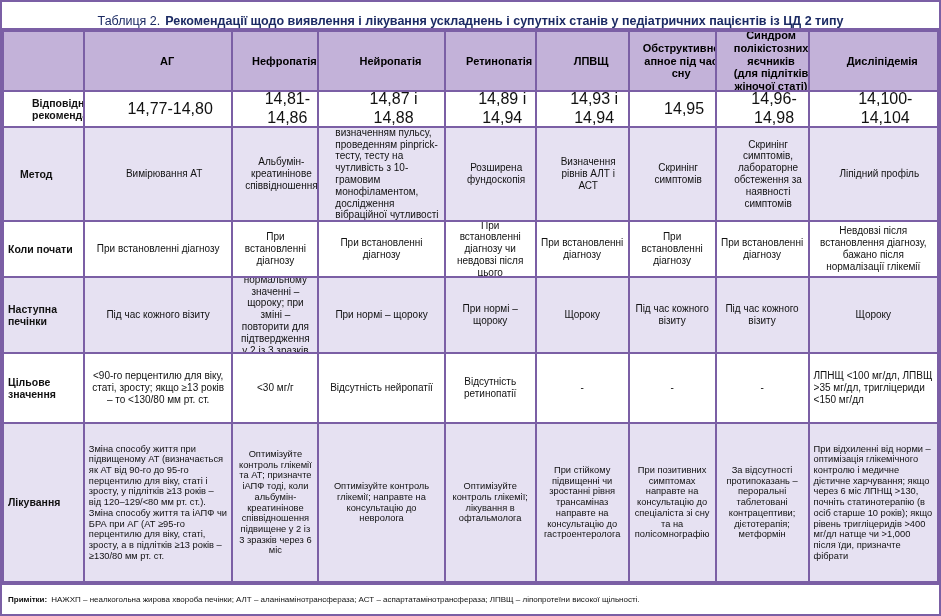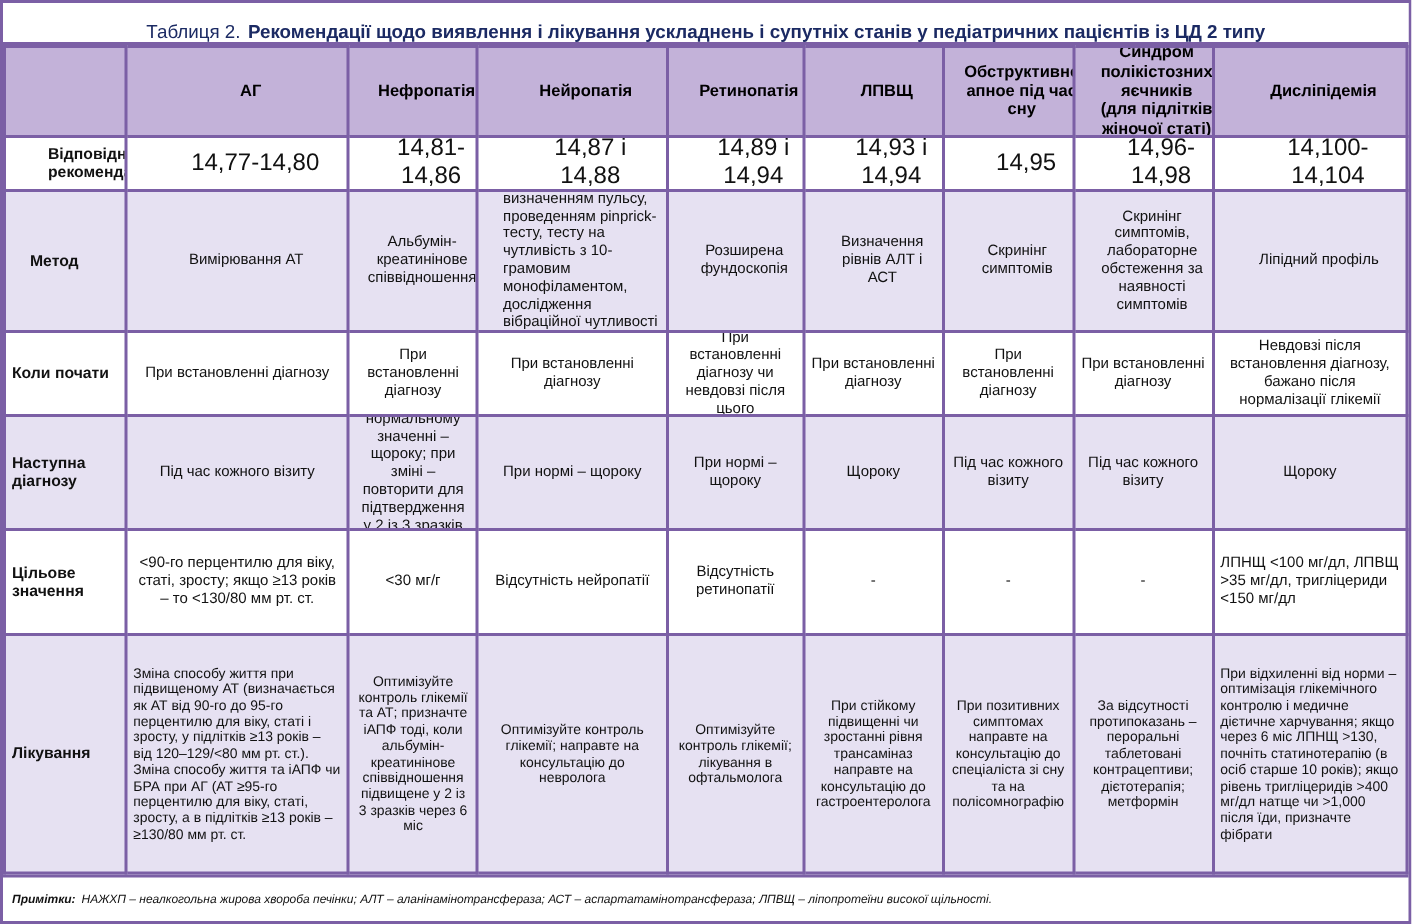--- a/index.html
+++ b/index.html
@@ -16,21 +16,21 @@
   .rowlabel .cell{font-weight:bold;font-size:10.5px;justify-content:flex-start;text-align:left;}
   tr.stripe td{background:#e6e1f2;}
   tr.plain td{background:#ffffff;}
   .h-hdr{height:58px;}
   .h-rec{height:34px;padding-left:28px;}  .f-rec{font-size:16px;}
   .h-met{height:92px;margin-left:12px;}
   .h-start{height:54px;}
   .h-freq{height:74px;}
   .h-targ{height:68px;}
   .h-trt{height:157px;} .f-trt{font-size:9.3px;line-height:1.15;}
-  .footnote{flex:1 1 auto;border-top:2px solid #7b5fa5;display:flex;align-items:center;padding:0 6px;font-style:italic;font-size:8px;color:#111;overflow:hidden;white-space:nowrap;}
+  .footnote{flex:1 1 auto;border-top:2px solid #7b5fa5;display:flex;align-items:center;padding:0 6px;font-size:8px;color:#111;overflow:hidden;white-space:nowrap;}
   .fn-prefix{font-weight:bold;margin-right:4px;}
 </style>
 </head>
 <body>
 
 <div class="page">
 
   <div class="titlebar">
     <span class="t-prefix">Таблиця 2.</span>
     <span class="t-main">Рекомендації щодо виявлення і лікування ускладнень і супутніх станів у педіатричних пацієнтів із ЦД 2 типу</span>
@@ -165,21 +165,21 @@
       <td>
             <div class="cell h-start">При встановленні діагнозу</div>
           </td>
       <td>
             <div class="cell h-start">Невдовзі після встановлення діагнозу, бажано після нормалізації глікемії</div>
           </td>
     </tr>
 
     <tr class="stripe">
       <td class="rowlabel">
-            <div class="cell h-freq">Наступна діагнозу</div>
+            <div class="cell h-freq">Наступна печінки</div>
           </td>
       <td>
             <div class="cell h-freq">Під час кожного візиту</div>
           </td>
       <td>
             <div class="cell h-freq">При нормальному значенні – щороку; при зміні – повторити для підтвердження у 2 із 3 зразків через 6 міс</div>
           </td>
       <td>
             <div class="cell h-freq">При нормі – щороку</div>
           </td>

